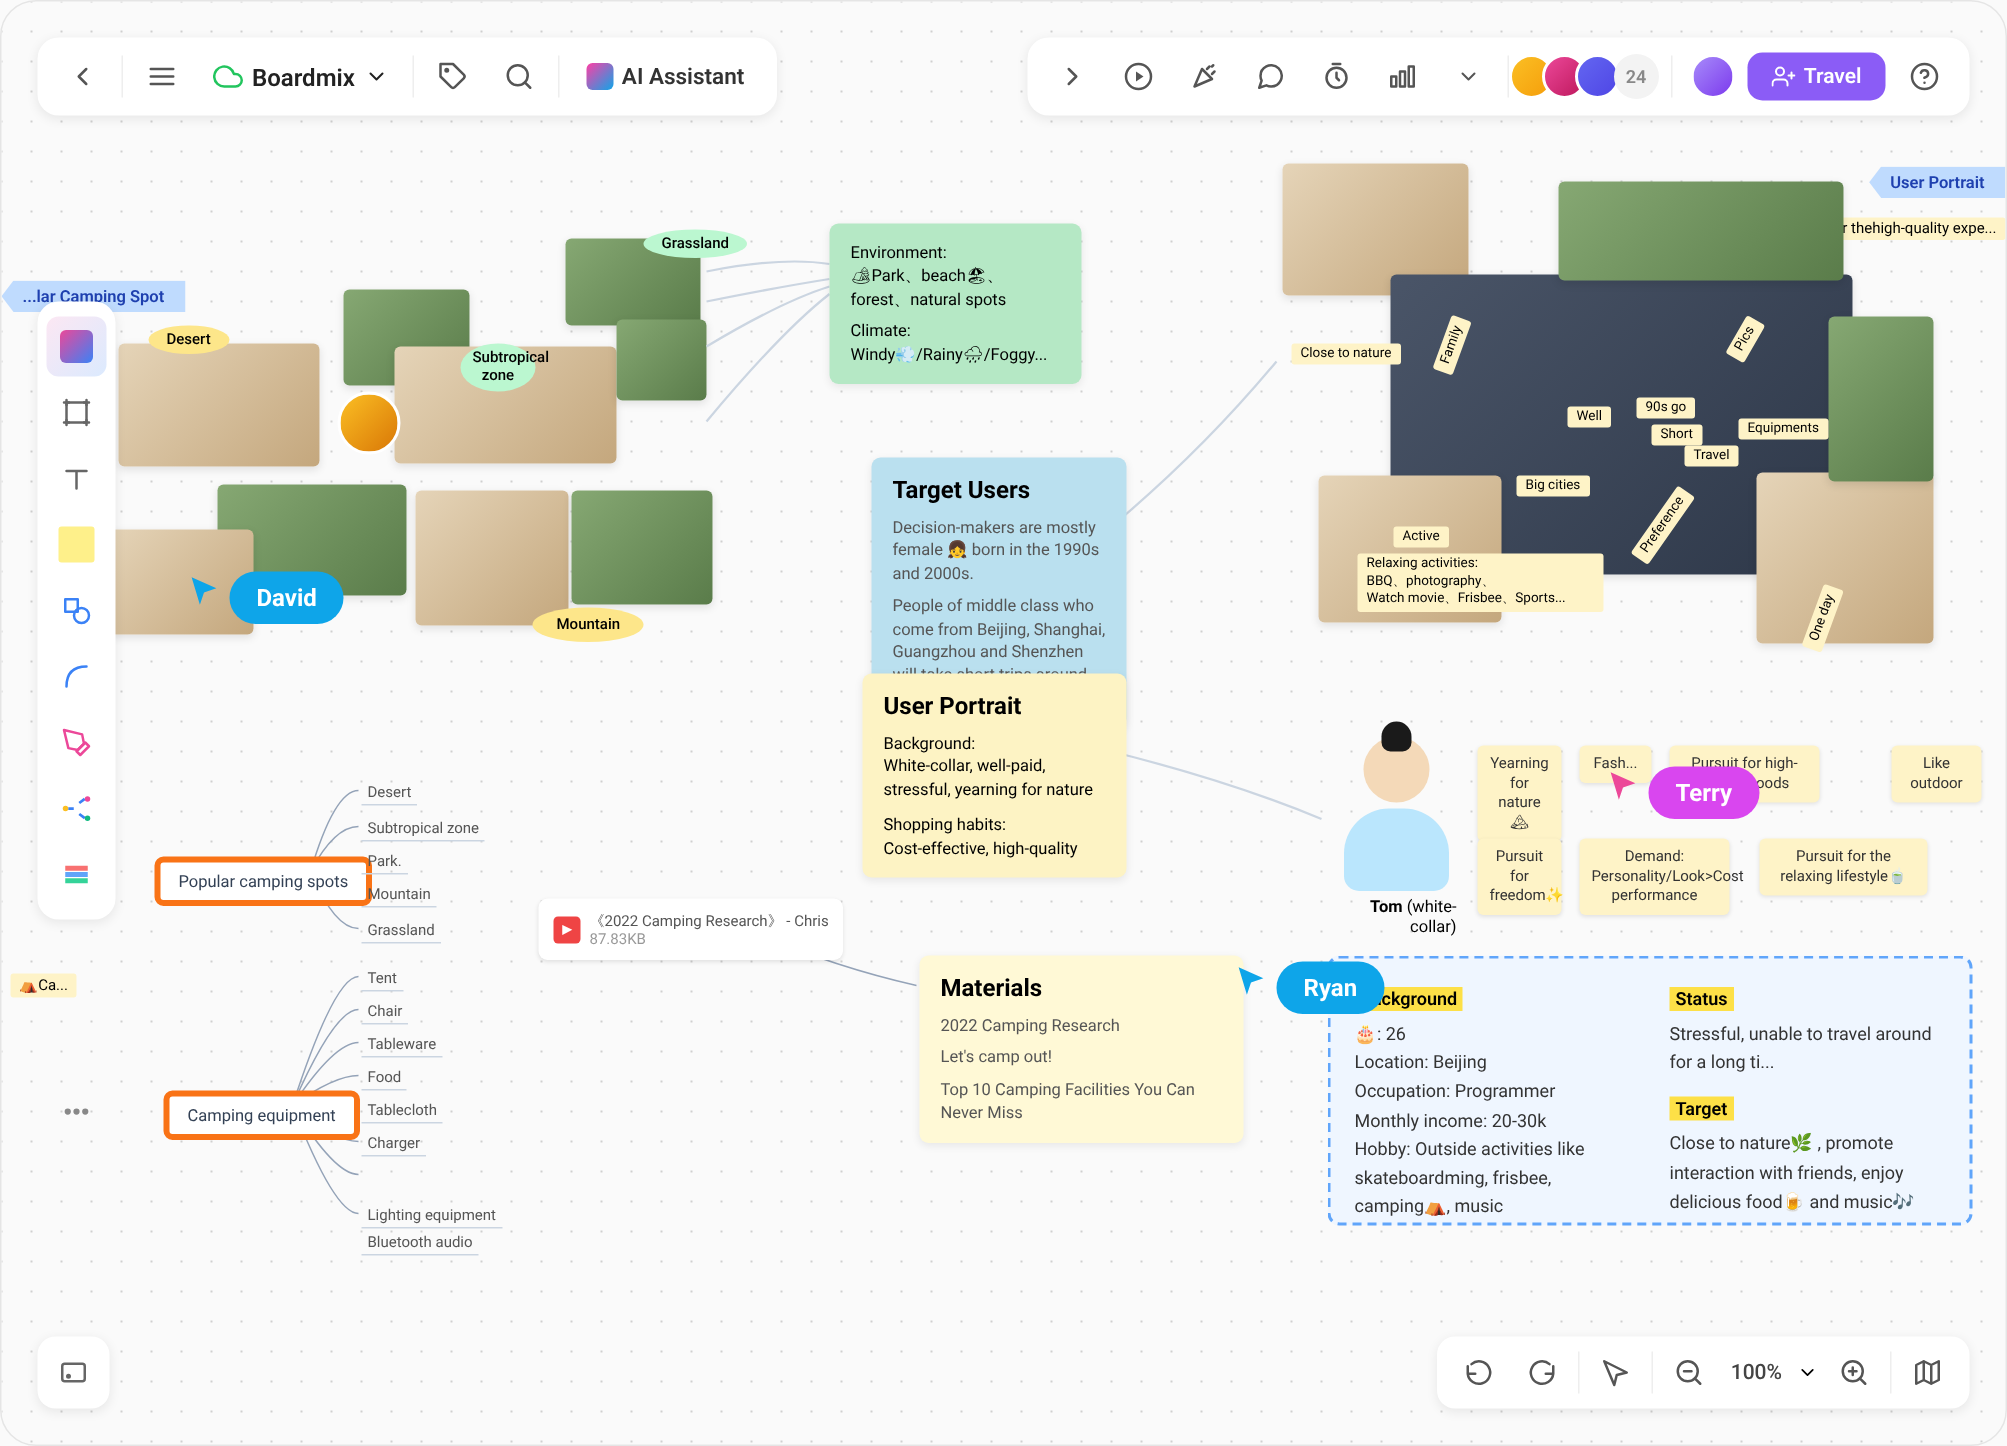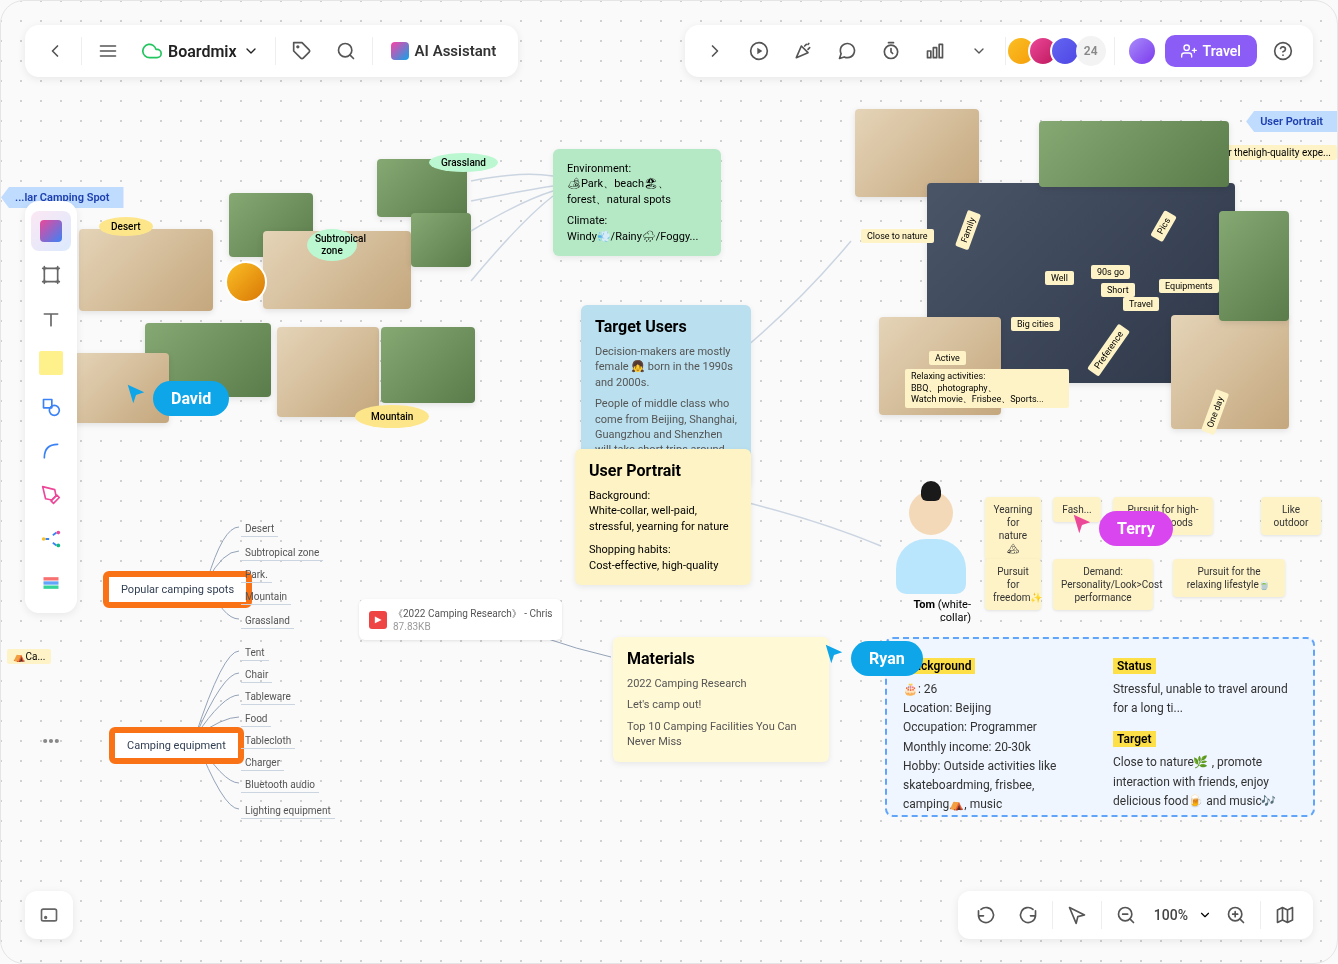--- a/index.html
+++ b/index.html
@@ -97,21 +97,21 @@
     .cursor-david { left: 124px; top: 370px; }
     .cursor-david .name { background: #0ea5e9; }
     .cursor-david svg { fill: #0ea5e9; }
     .cursor-terry { left: 1070px; top: 500px; }
     .cursor-terry .name { background: #d946ef; }
     .cursor-terry svg { fill: #ec4899; }
     .cursor-ryan { left: 822px; top: 630px; }
     .cursor-ryan .name { background: #0ea5e9; }
     .cursor-ryan svg { fill: #0ea5e9; }
     
-    .mindmap-node { position: absolute; background: #fff; border: 6px solid #f97316; border-radius: 6px; padding: 6px 12px; font-size: 11px; color: #334155; }
+    .mindmap-node { position: absolute; background: #fff; border: 4px solid #f97316; border-radius: 6px; padding: 6px 12px; font-size: 11px; color: #334155; }
     .mindmap-leaf { position: absolute; font-size: 10px; color: #555; border-bottom: 1px solid #cbd5e1; padding: 2px 4px; }
     
     .file-attach { position: absolute; background: #fff; border-radius: 6px; padding: 8px 10px; font-size: 10px; color: #555; box-shadow: 0 1px 3px rgba(0,0,0,0.1); display: flex; align-items: center; gap: 6px; }
     .pdf-icon { width: 18px; height: 18px; background: #ef4444; border-radius: 3px; display: flex; align-items: center; justify-content: center; color: #fff; font-size: 8px; font-weight: 700; }
     
     .dashed-box { position: absolute; border: 2px dashed #60a5fa; border-radius: 8px; background: #eff6ff; padding: 16px; }
     .hl { background: #fde047; padding: 1px 4px; font-weight: 600; font-size: 12px; }
     .persona-text { font-size: 12px; color: #333; line-height: 1.6; margin-top: 6px; }
     
     .persona-fig { position: absolute; width: 80px; height: 110px; }
@@ -263,21 +263,21 @@
   <div class="mindmap-leaf" style="left:240px; top:588px;">Mountain</div>
   <div class="mindmap-leaf" style="left:240px; top:612px;">Grassland</div>
 
   <div class="mindmap-node" style="left:108px; top:726px;">Camping equipment</div>
   <div class="mindmap-leaf" style="left:240px; top:644px;">Tent</div>
   <div class="mindmap-leaf" style="left:240px; top:666px;">Chair</div>
   <div class="mindmap-leaf" style="left:240px; top:688px;">Tableware</div>
   <div class="mindmap-leaf" style="left:240px; top:710px;">Food</div>
   <div class="mindmap-leaf" style="left:240px; top:732px;">Tablecloth</div>
   <div class="mindmap-leaf" style="left:240px; top:754px;">Charger</div>
-  <div class="mindmap-leaf" style="left:240px; top:776px;">Bluetooth audio</div>
+  <div class="mindmap-leaf" style="left:240px; top:820px;">Bluetooth audio</div>
   <div class="mindmap-leaf" style="left:240px; top:802px;">Lighting equipment</div>
 
   <div class="file-attach" style="left:358px; top:598px;">
     <div class="pdf-icon">▶</div>
     <div>
       <div>《2022 Camping Research》 - Chris</div>
       <div style="color:#999; font-size:10px;">87.83KB</div>
     </div>
   </div>
 

